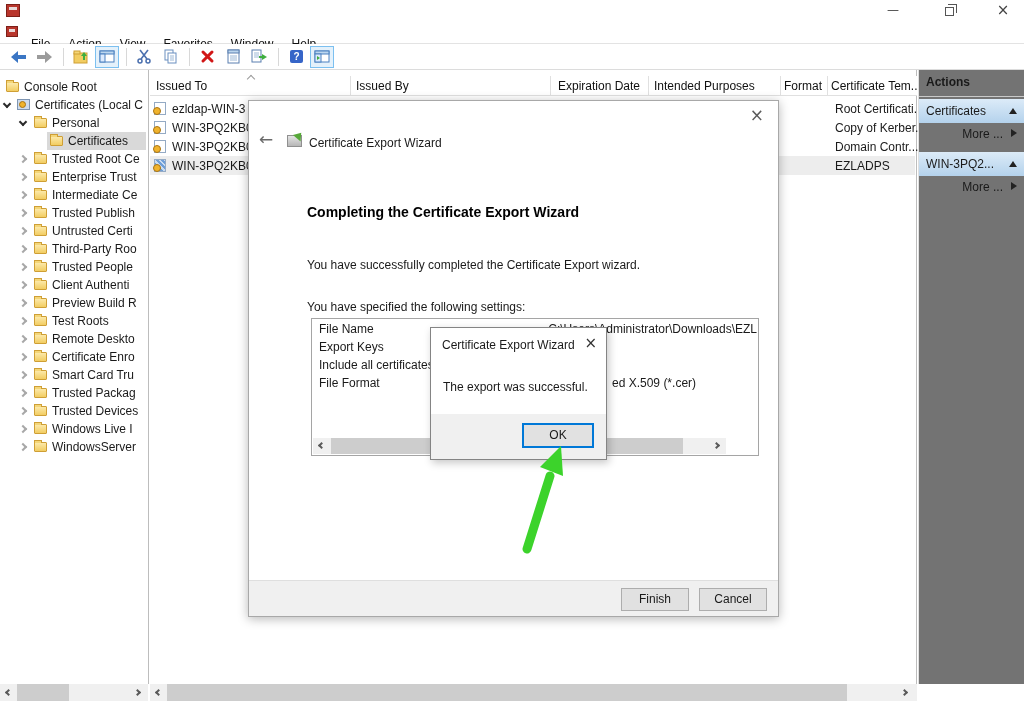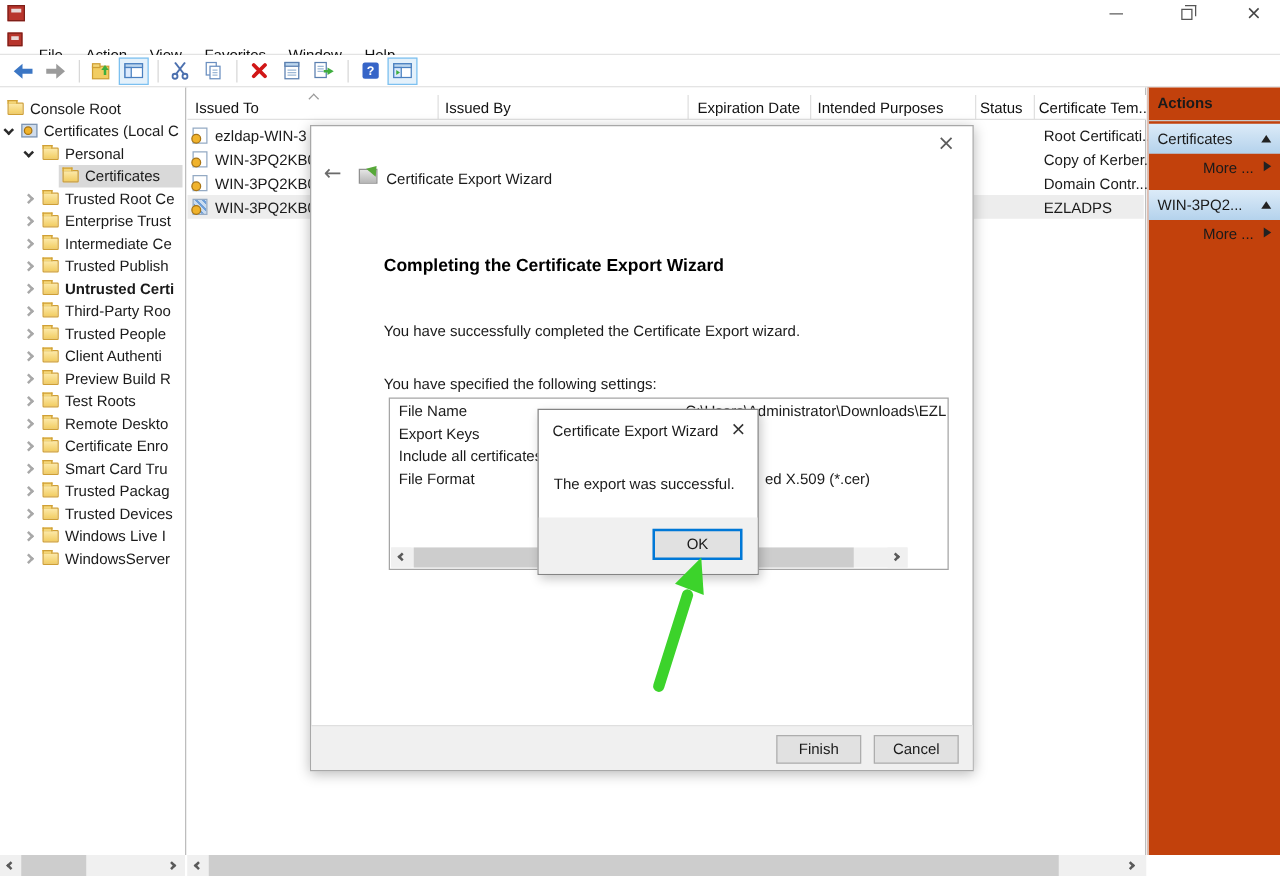--- a/index.html
+++ b/index.html
@@ -44,21 +44,21 @@
   .sort-up { position:absolute; left:98px; top:0px; width:6px; height:6px; border-top:1.5px solid #9a9a9a; border-right:1.5px solid #9a9a9a; transform:rotate(-45deg); }
   .lrow { position:absolute; left:0; width:765px; height:19px; }
   .lrow.sel { background:#ededed; }
   .certdoc { position:absolute; left:4px; top:3px; width:12px; height:13px; background:#fff; border:1px solid #94aac4; }
   .certdoc:after { content:''; position:absolute; left:-2px; bottom:-1px; width:6px; height:6px; background:#f0b32c; border-radius:50%; border:1px solid #a87414; }
   .certdoc.sel2 { background:repeating-linear-gradient(45deg,#6f9fd8 0 2px,#cadcf0 2px 4px); }
   .ltext { position:absolute; left:22px; top:3px; white-space:nowrap; }
   .ttext { position:absolute; left:685px; top:3px; white-space:nowrap; }
 
   
-  #actions { left:918px; top:70px; width:106px; height:614px; background:#c2410c; border-left:1px solid #e0e0e0; }
+  #actions { left:918px; top:70px; width:106px; height:614px; background:#737373; border-left:1px solid #e0e0e0; }
   #actions-title { position:absolute; left:7px; top:5px; font-weight:bold; }
   #actions-hr { position:absolute; left:0; top:26px; width:106px; height:1px; background:#c9c9c9; }
   .act-group { position:absolute; left:0; width:106px; height:24px; background:linear-gradient(#dcebf8,#b4d2ec); }
   .act-group .glabel { position:absolute; left:7px; top:5px; white-space:nowrap; }
   .act-more { position:absolute; left:0; width:106px; height:23px; }
   .act-more .glabel { position:absolute; right:22px; top:4px; }
   .tri-up { position:absolute; right:8px; top:9px; width:0; height:0; border-left:4px solid transparent; border-right:4px solid transparent; border-bottom:6px solid #222; }
   .tri-right { position:absolute; right:8px; top:6px; width:0; height:0; border-top:4px solid transparent; border-bottom:4px solid transparent; border-left:6px solid #222; }
 
   
@@ -257,21 +257,21 @@
       <span class="tlabel" style="left:52px;">Intermediate Ce</span>
     </div>
     <div class="tree-row" style="top: 134px; pointer-events: auto;">
       <span class="chev col" style="left:20px;"></span>
       <span class="folder" style="left:34px;"></span>
       <span class="tlabel" style="left:52px;">Trusted Publish</span>
     </div>
     <div class="tree-row" style="top: 152px; pointer-events: auto;">
       <span class="chev col" style="left:20px;"></span>
       <span class="folder" style="left:34px;"></span>
-      <span class="tlabel" style="left:52px;font-weight:bold;">Untrusted Certi</span>
+      <span class="tlabel" style="left:52px;">Untrusted Certi</span>
     </div>
     <div class="tree-row" style="top: 170px; pointer-events: auto;">
       <span class="chev col" style="left:20px;"></span>
       <span class="folder" style="left:34px;"></span>
       <span class="tlabel" style="left:52px;">Third-Party Roo</span>
     </div>
     <div class="tree-row" style="top: 188px; pointer-events: auto;">
       <span class="chev col" style="left:20px;"></span>
       <span class="folder" style="left:34px;"></span>
       <span class="tlabel" style="left:52px;">Trusted People</span>
@@ -332,21 +332,21 @@
   <div id="list-header">
     <span class="hcell" style="left:6px;">Issued To</span>
     <span class="sort-up"></span>
     <span class="hsep" style="left:200px;"></span>
     <span class="hcell" style="left:206px;">Issued By</span>
     <span class="hsep" style="left:400px;"></span>
     <span class="hcell" style="left:408px;">Expiration Date</span>
     <span class="hsep" style="left:498px;"></span>
     <span class="hcell" style="left:504px;">Intended Purposes</span>
     <span class="hsep" style="left:630px;"></span>
-    <span class="hcell" style="left:634px;">Status</span>
+    <span class="hcell" style="left:634px;">Format</span>
     <span class="hsep" style="left:677px;"></span>
     <span class="hcell" style="left:681px;">Certificate Tem...</span>
   </div>
   <div class="lrow" style="top:29px;">
     <span class="certdoc"></span>
     <span class="ltext">ezldap-WIN-3</span>
     <span class="ttext">Root Certificati...</span>
   </div>
   <div class="lrow" style="top:48px;">
     <span class="certdoc"></span>

